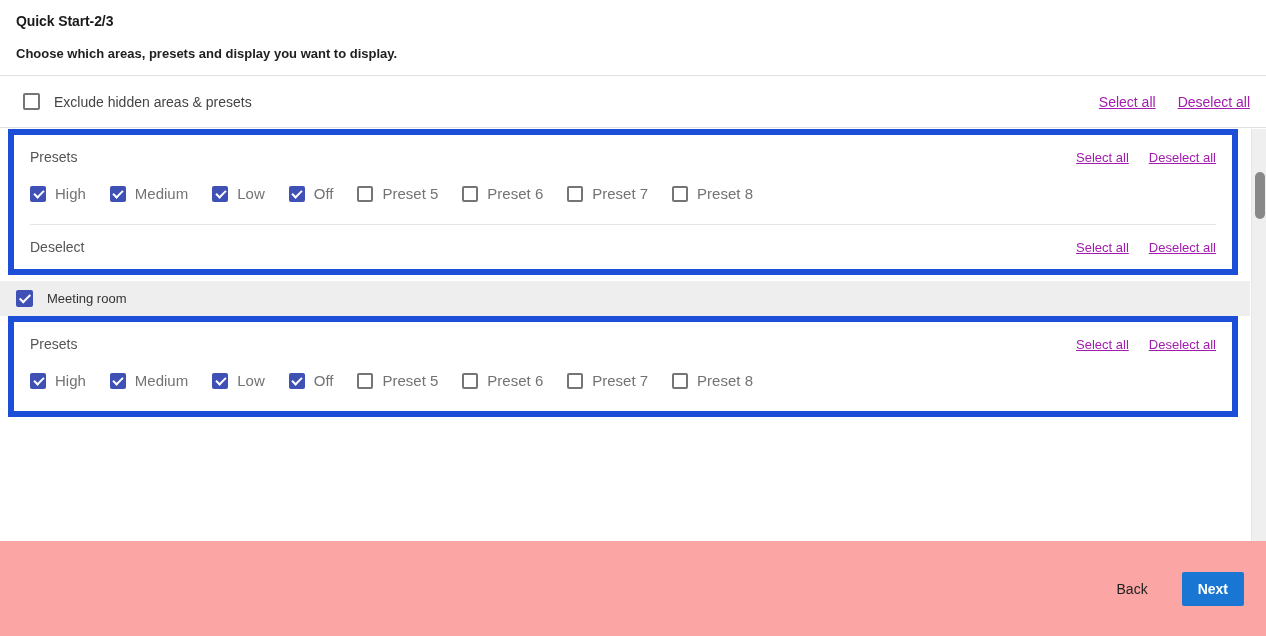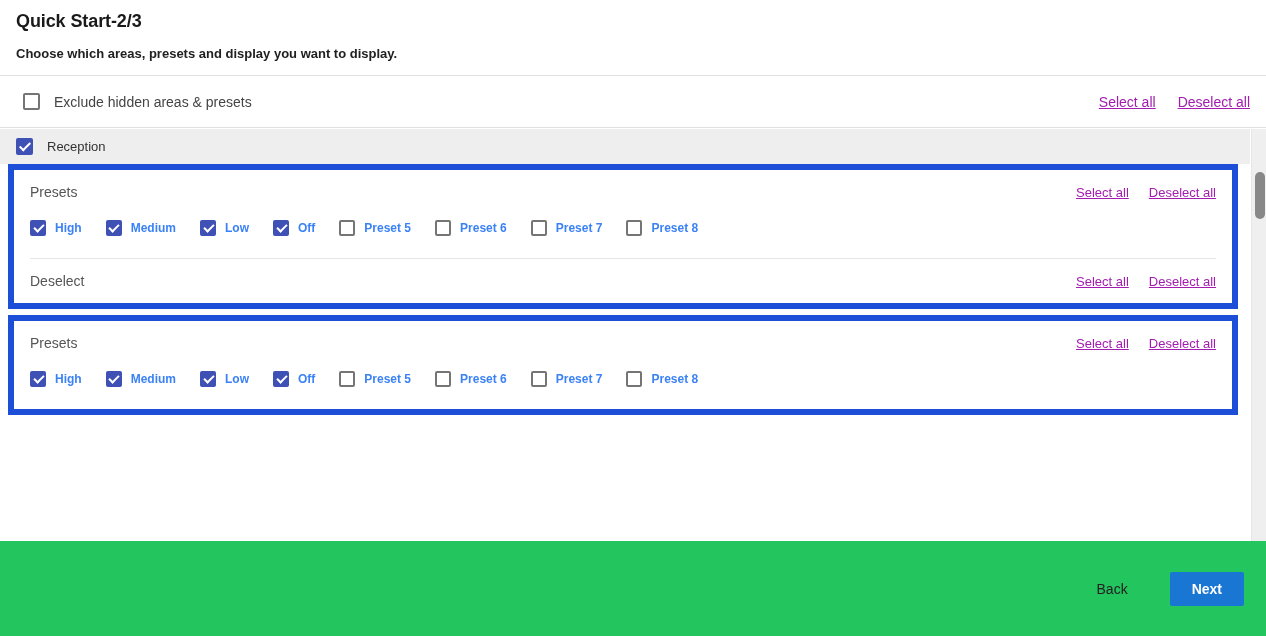--- a/index.html
+++ b/index.html
@@ -18,21 +18,21 @@
 
   
   .page-header {
     padding: 8px 16px 0 16px;
     box-sizing: border-box;
     height: 76px;
     border-bottom: 1px solid #e0e0e0;
     background: #ffffff;
   }
   .page-title {
-    font-size: 18px;
+    font-size: 14px;
     font-weight: bold;
     color: #1a1a1a;
     margin: 0;
     line-height: 26px;
     letter-spacing: -0.1px;
   }
   .page-subtitle {
     font-size: 13px;
     font-weight: bold;
     color: #212121;
@@ -182,24 +182,23 @@
     padding-bottom: 22px;
     padding-top: 6px;
   }
   .item {
     display: flex;
     align-items: center;
     gap: 9px;
     margin-right: 24px;
   }
   .item-label {
-    font-size: 12px;
-    color: #3b82f6;
+    font-size: 15px;
+    color: #737373;
     white-space: nowrap;
-    font-weight: bold;
   }
   .section-divider {
     height: 1px;
     background: #e4e4e4;
     margin: 0 16px;
   }
   .gap-row {
     height: 6px;
     background: #ffffff;
   }
@@ -226,21 +225,21 @@
     cursor: pointer;
   }
 
   
   .footer {
     position: absolute;
     left: 0;
     bottom: 0;
     width: 1266px;
     height: 95px;
-    background: #22c55e;
+    background: #fca5a5;
     display: flex;
     align-items: center;
     justify-content: flex-end;
     padding-right: 22px;
     box-sizing: border-box;
     gap: 24px;
   }
   .btn-text {
     background: none;
     border: none;
@@ -250,25 +249,24 @@
     cursor: pointer;
     padding: 8px 10px;
   }
   .btn-primary {
     background: #1976d2;
     border: none;
     color: #ffffff;
     font-family: "Liberation Sans", sans-serif;
     font-size: 14px;
     font-weight: bold;
-    padding: 0 22px;
+    padding: 0 16px;
     height: 34px;
     border-radius: 2px;
     cursor: pointer;
-    margin-left: 8px;
   }
 </style>
 </head>
 <body>
 
 <div class="page-header">
   <h1 class="page-title">Quick Start-2/3</h1>
   <p class="page-subtitle">Choose which areas, presets and display you want to display.</p>
 </div>
 
@@ -278,24 +276,20 @@
     <span class="toolbar-label">Exclude hidden areas &amp; presets</span>
   </div>
   <div class="toolbar-right">
     <span class="link">Select all</span>
     <span class="link">Deselect all</span>
   </div>
 </div>
 
 <div class="scroll-body">
   <div class="scroll-inner" id="areas-container">
-      <div class="area-row">
-        <span class="cb checked"></span>
-        <span class="area-label">Reception</span>
-      </div>
       <div class="area-card">
         <div class="section">
           <div class="section-head">
             <span class="section-title">Presets</span>
             <div class="section-links">
               <span class="link small">Select all</span>
               <span class="link small">Deselect all</span>
             </div>
           </div>
           <div class="section-items">
@@ -338,20 +332,24 @@
           <div class="section-head">
             <span class="section-title">Deselect</span>
             <div class="section-links">
               <span class="link small">Select all</span>
               <span class="link small">Deselect all</span>
             </div>
           </div>
         </div>
       </div>
       <div class="gap-row"></div>
+      <div class="area-row">
+        <span class="cb checked"></span>
+        <span class="area-label">Meeting room</span>
+      </div>
       <div class="area-card">
         <div class="section">
           <div class="section-head">
             <span class="section-title">Presets</span>
             <div class="section-links">
               <span class="link small">Select all</span>
               <span class="link small">Deselect all</span>
             </div>
           </div>
           <div class="section-items">

